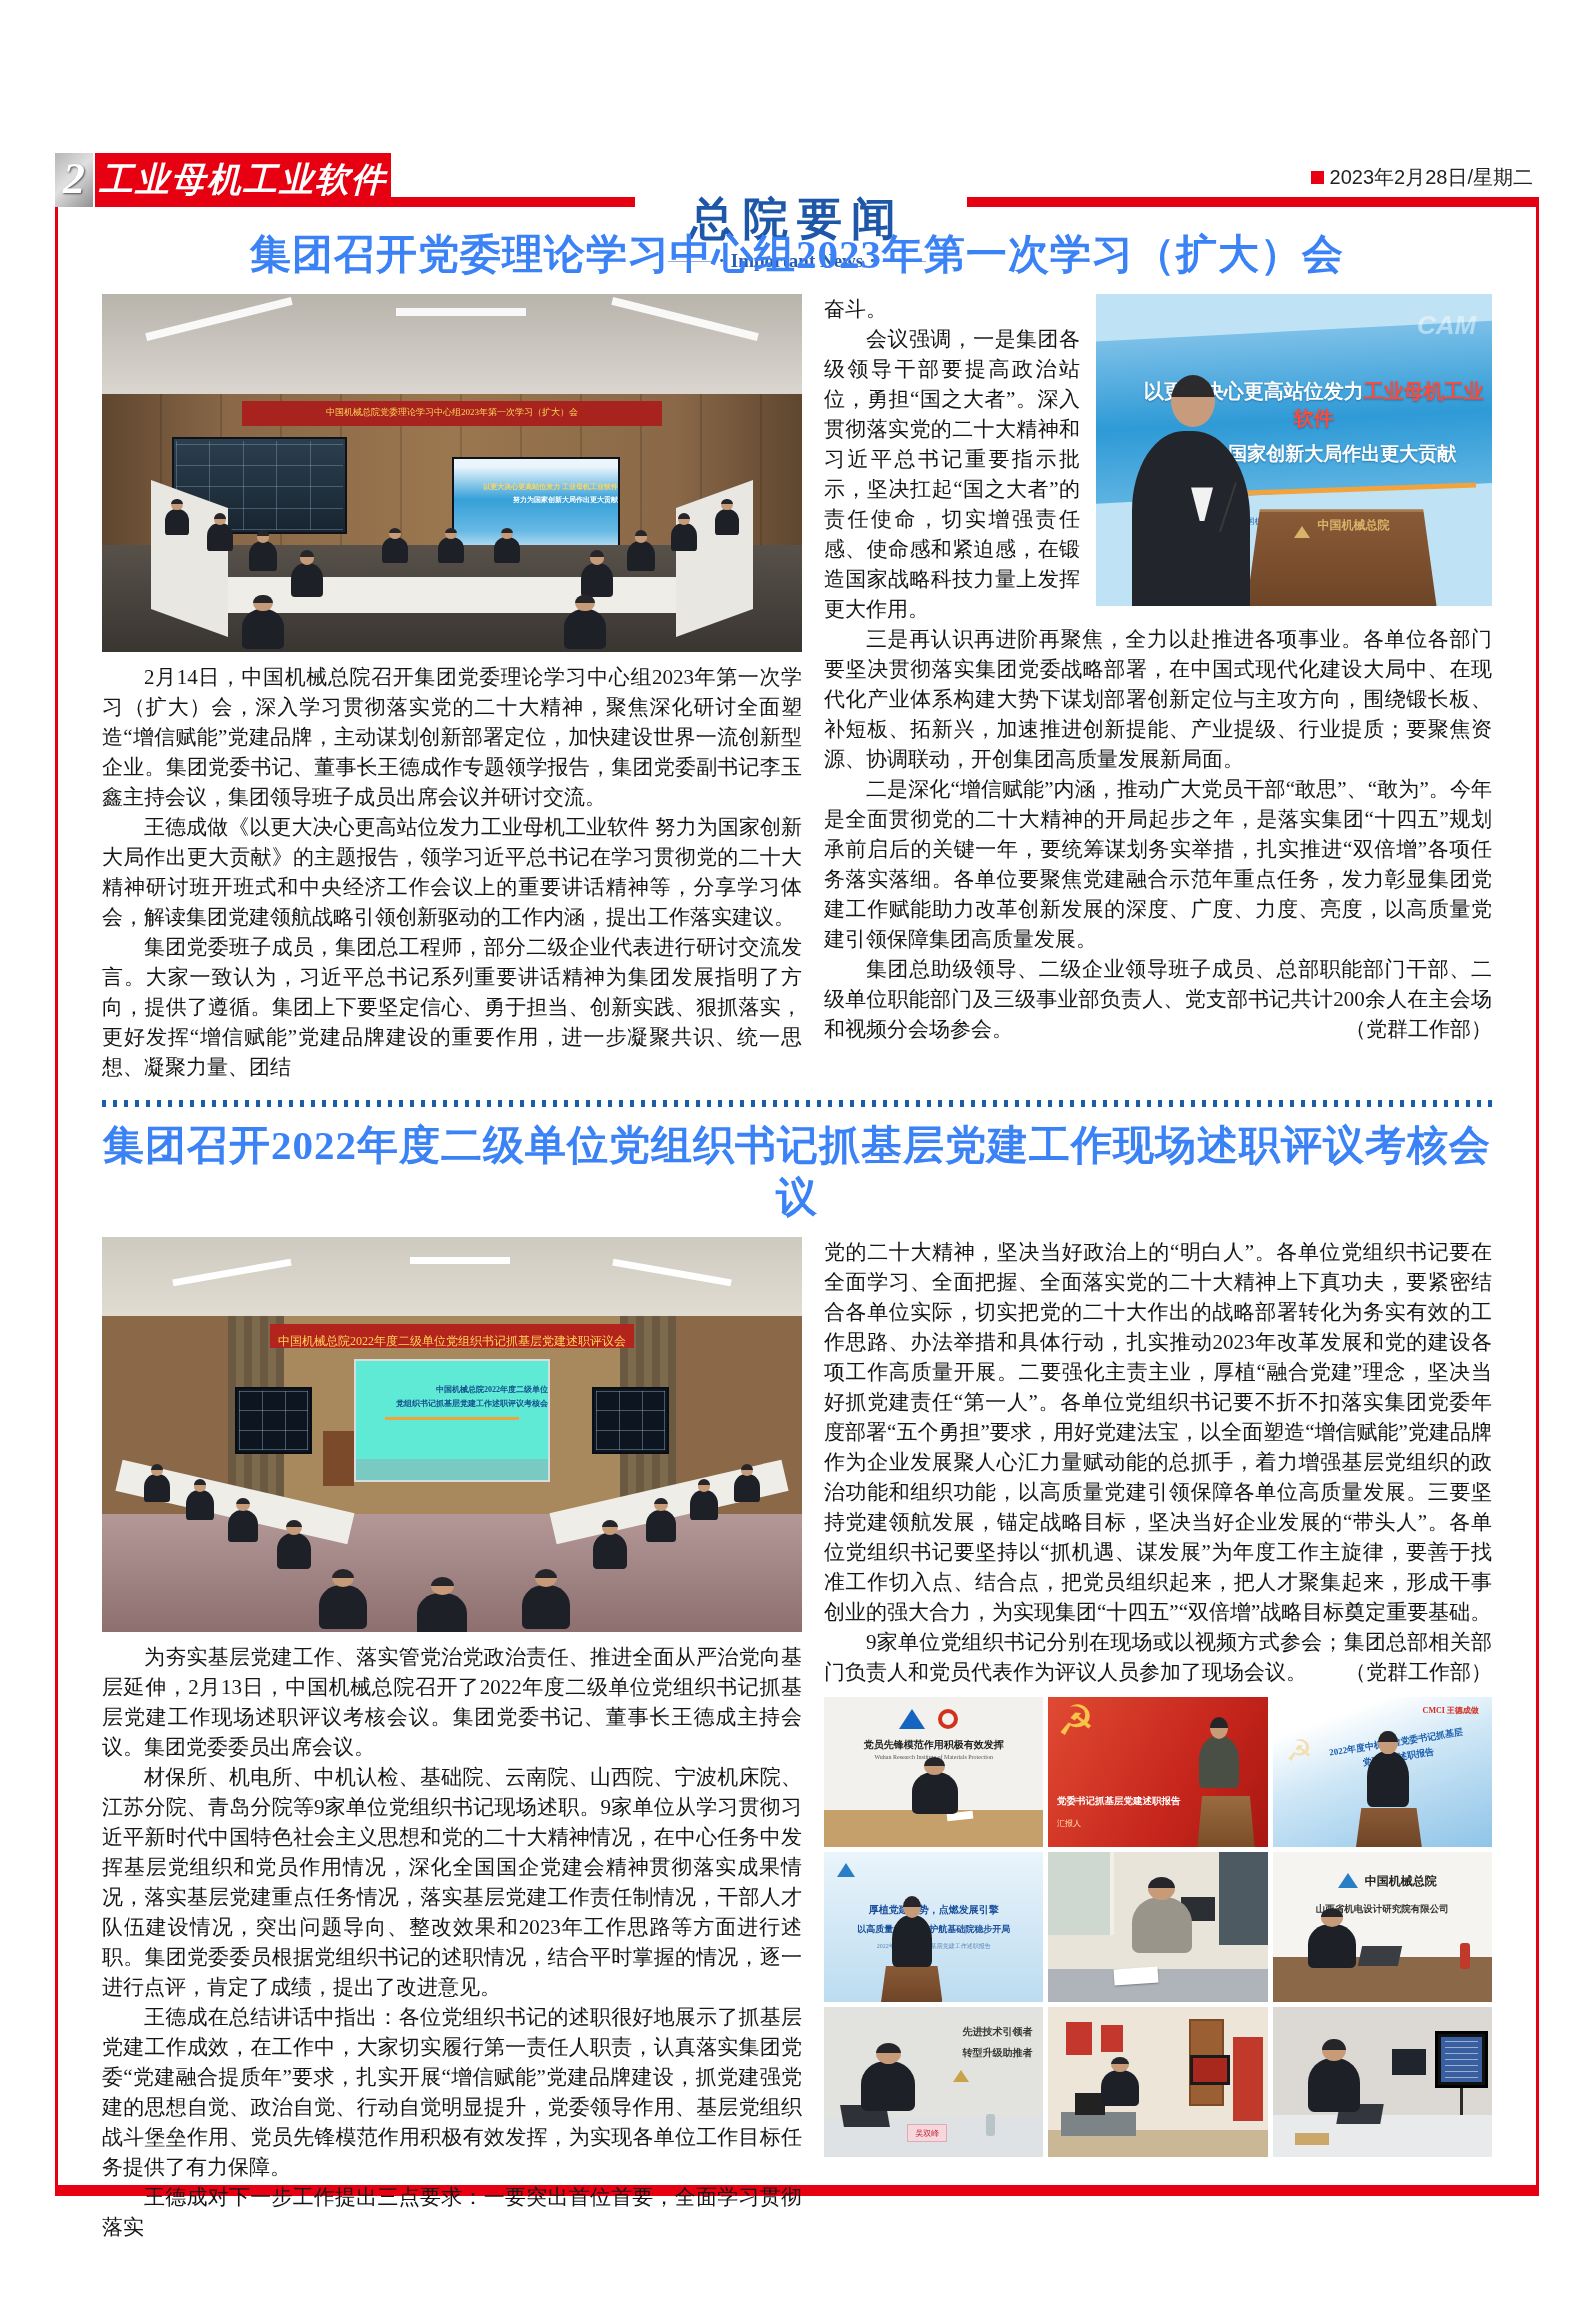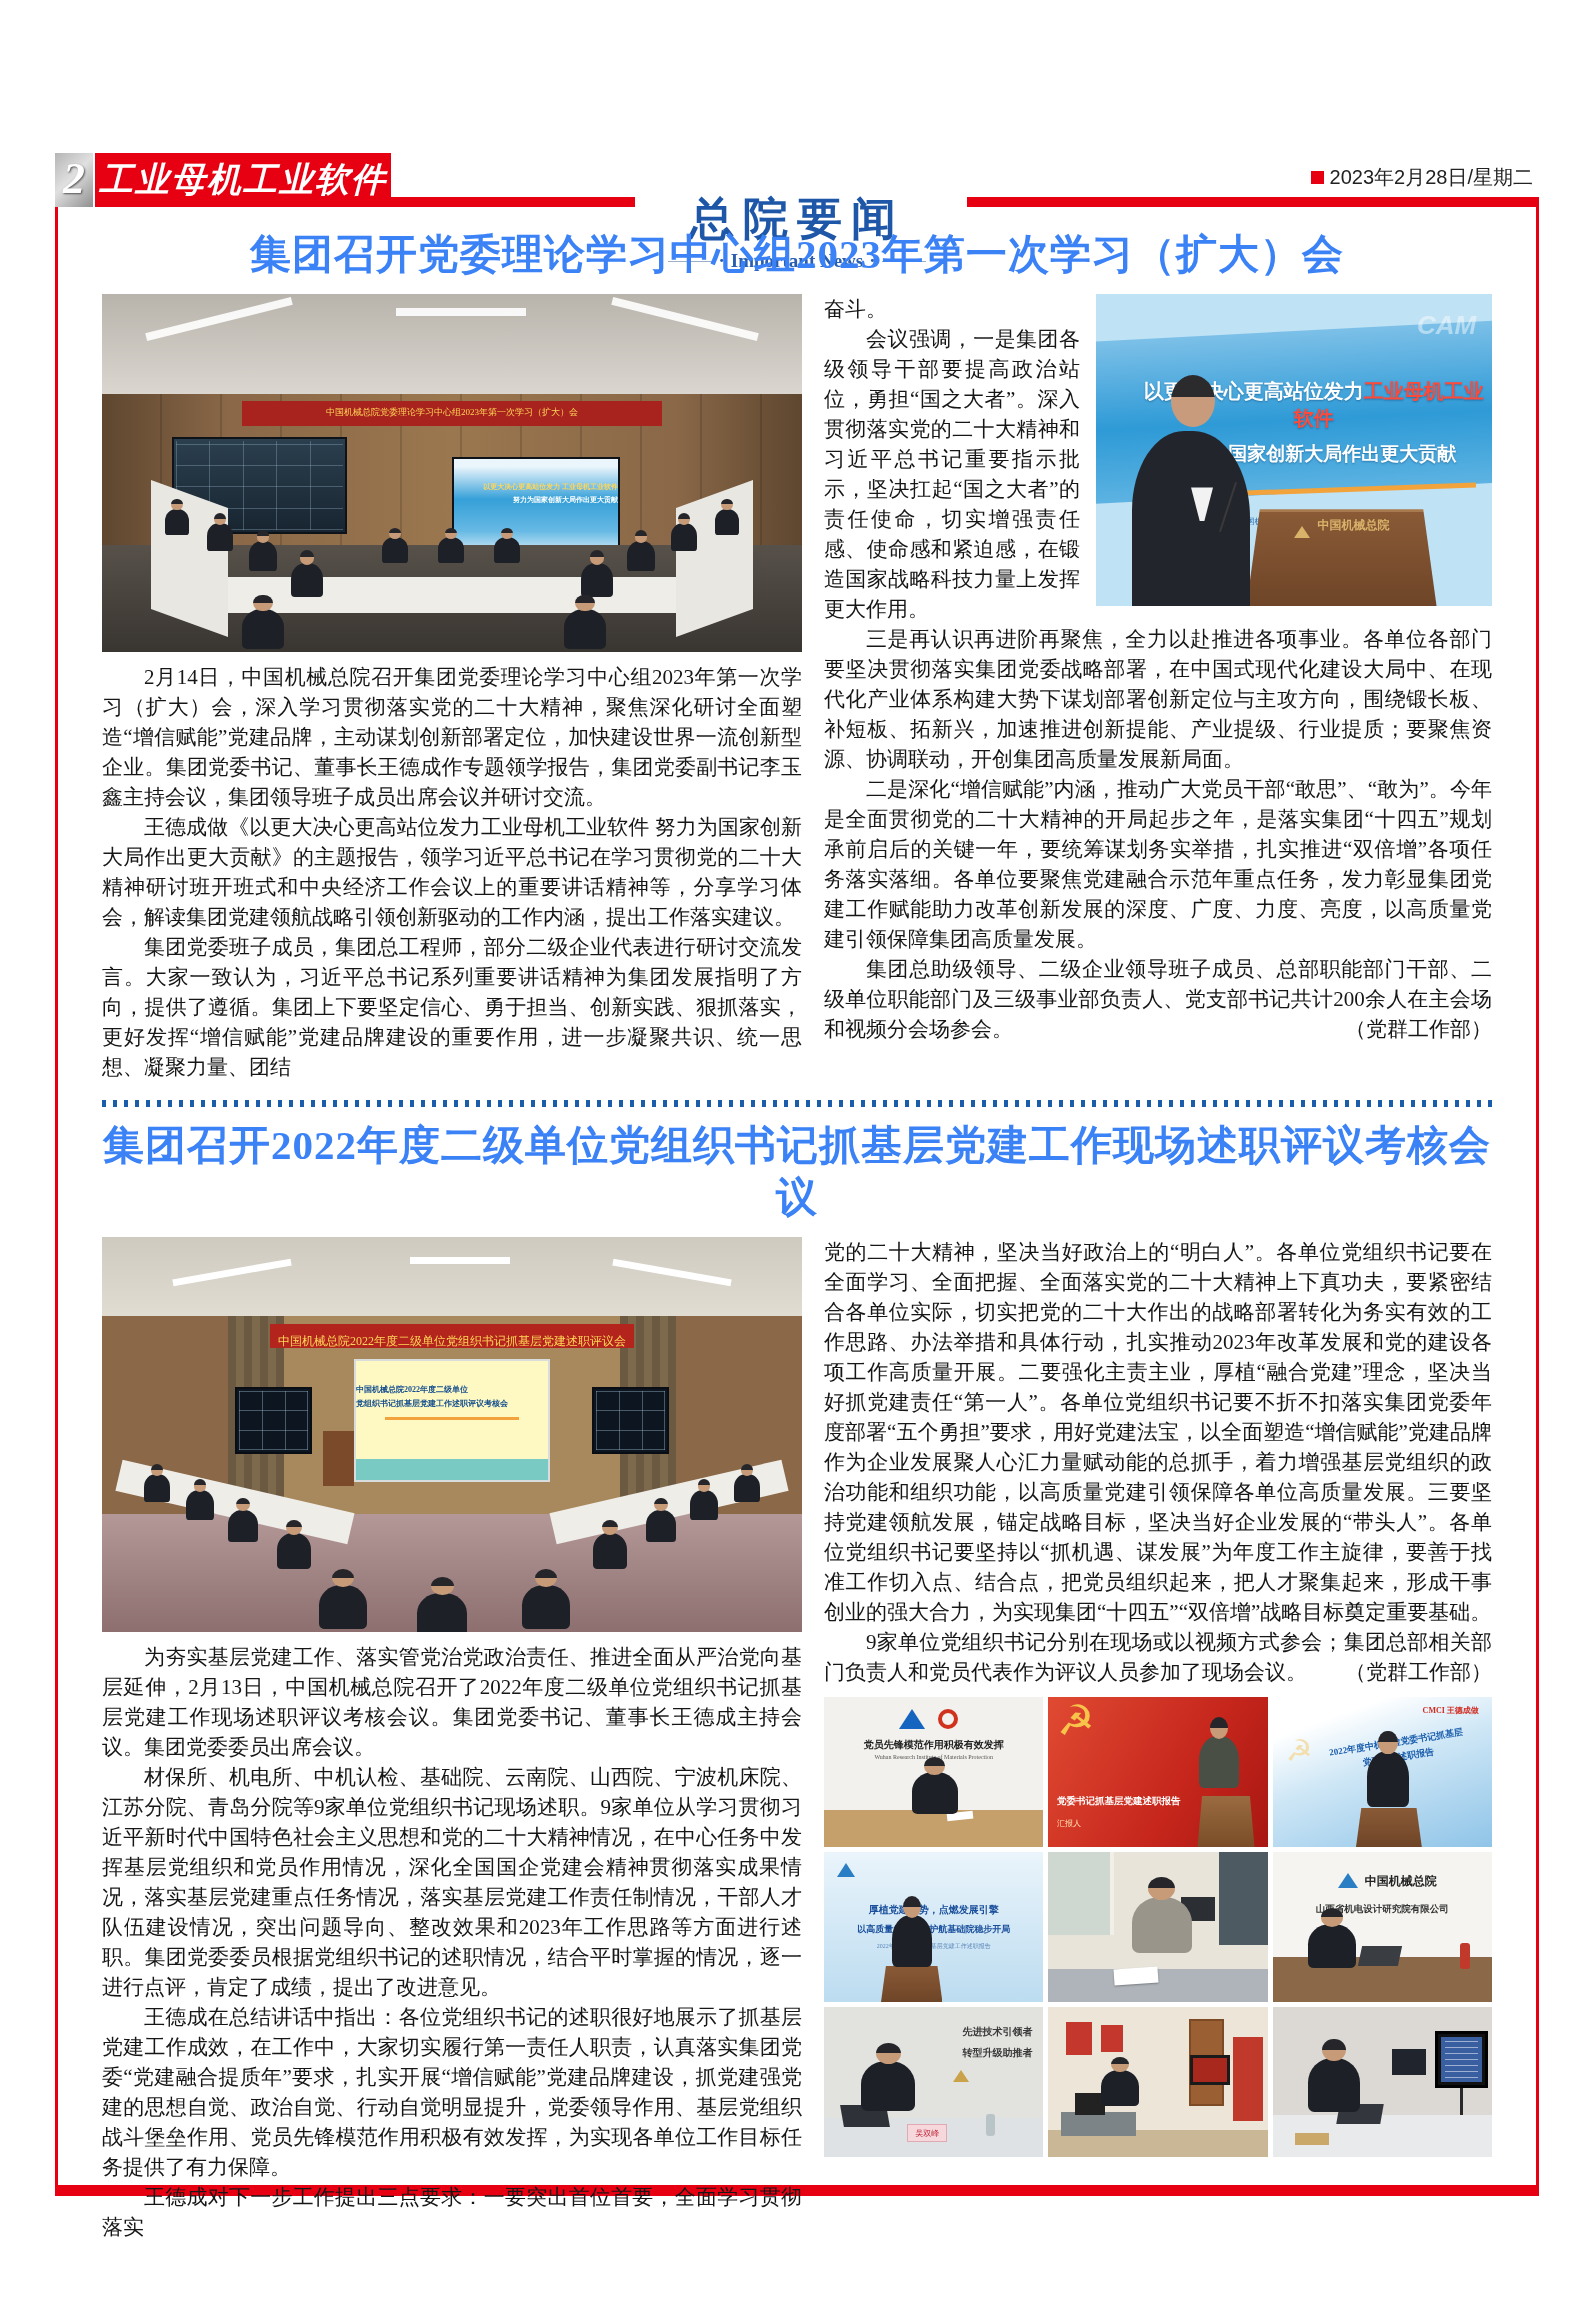--- a/index.html
+++ b/index.html
@@ -164,21 +164,21 @@
           <div class="abs" style="left:0;top:0;width:100%;height:22%;background:linear-gradient(180deg,#cfcabf,#e2ded4);"></div>
           <div class="abs" style="left:10%;top:8%;width:120px;height:7px;background:#fff;transform:rotate(-10deg);"></div>
           <div class="abs" style="left:44%;top:5%;width:100px;height:7px;background:#fff;"></div>
           <div class="abs" style="right:10%;top:8%;width:120px;height:7px;background:#fff;transform:rotate(10deg);"></div>
           <div class="abs" style="left:0;top:20%;width:18%;height:52%;background:#8a6848;"></div>
           <div class="abs" style="right:0;top:20%;width:18%;height:52%;background:#8a6848;"></div>
           <div class="abs" style="left:18%;top:20%;width:8%;height:52%;background:repeating-linear-gradient(90deg,#6b5a41 0 8px,#7d6a4d 8px 16px);"></div>
           <div class="abs" style="right:18%;top:20%;width:8%;height:52%;background:repeating-linear-gradient(90deg,#6b5a41 0 8px,#7d6a4d 8px 16px);"></div>
           <div class="abs" style="left:26%;top:20%;width:48%;height:52%;background:#a8895e;"></div>
           <div class="abs" style="left:24%;top:22%;width:52%;height:6%;background:#b3251c;color:#ffd659;font-size:12px;line-height:2.9;text-align:center;overflow:hidden;">中国机械总院2022年度二级单位党组织书记抓基层党建述职评议会</div>
-          <div class="abs" style="left:36%;top:31%;width:28%;height:31%;background:#fef9c3;border:2px solid #d8dcdc;text-align:left;">
+          <div class="abs" style="left:36%;top:31%;width:28%;height:31%;background:#5eead4;border:2px solid #d8dcdc;text-align:right;">
             <div style="margin-top:12%;font-size:8px;font-weight:bold;color:#17508f;">中国机械总院2022年度二级单位</div>
             <div style="margin-top:3px;font-size:8px;font-weight:bold;color:#17508f;">党组织书记抓基层党建工作述职评议考核会</div>
             <div style="margin:8px auto 0;width:70%;height:3px;background:#f2a33c;"></div>
             <div class="abs" style="left:0;bottom:0;width:100%;height:18%;background:#79cac2;"></div>
           </div>
           <div class="abs" style="left:19%;top:38%;width:11%;height:17%;background:#0d1620;border:2px solid #090e14;">
             <div class="abs" style="inset:2px;background:repeating-linear-gradient(0deg,rgba(160,190,210,.4) 0 1px,transparent 1px 33%),repeating-linear-gradient(90deg,rgba(160,190,210,.4) 0 1px,transparent 1px 33%);"></div>
           </div>
           <div class="abs" style="right:19%;top:38%;width:11%;height:17%;background:#0d1620;border:2px solid #090e14;">
             <div class="abs" style="inset:2px;background:repeating-linear-gradient(0deg,rgba(160,190,210,.4) 0 1px,transparent 1px 33%),repeating-linear-gradient(90deg,rgba(160,190,210,.4) 0 1px,transparent 1px 33%);"></div>

